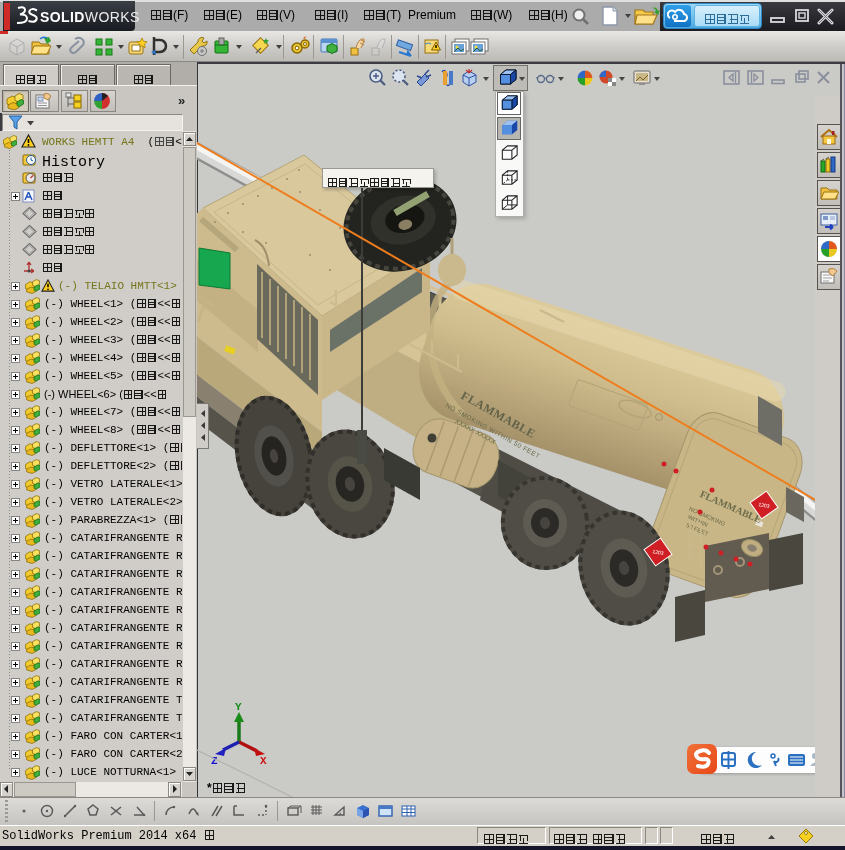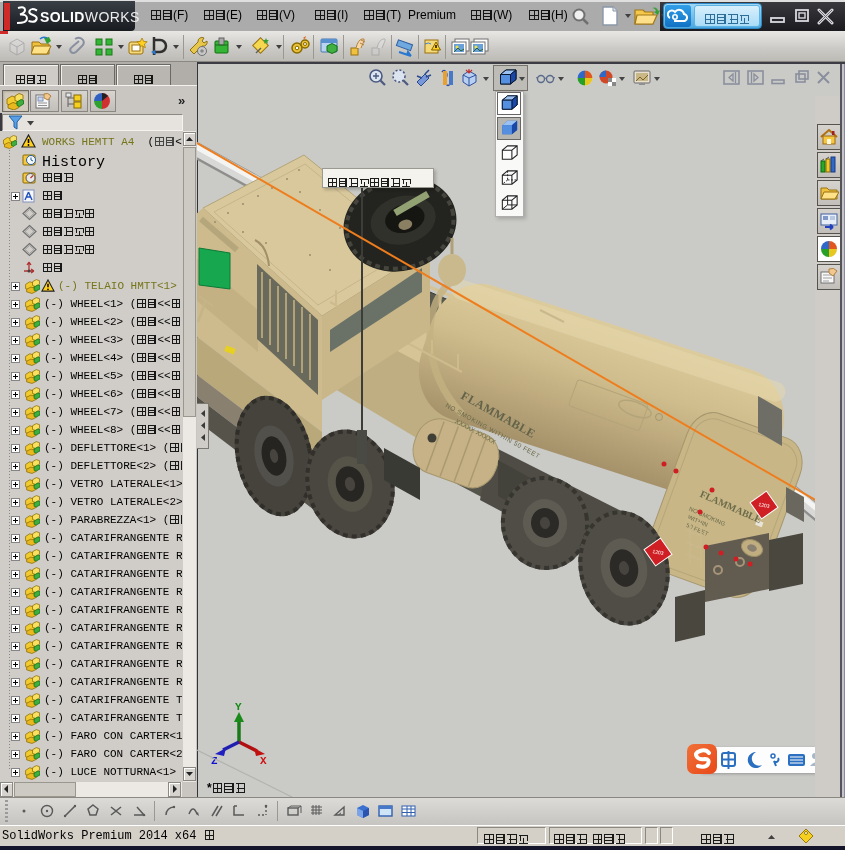--- a/index.html
+++ b/index.html
@@ -749,21 +749,21 @@
 <div class="ab" style="left:13px;top:393.5px;width:5px;height:1px;background:#000"></div>
 <div class="ab" style="left:15px;top:391.5px;width:1px;height:5px;background:#000"></div>
 <svg class="ab" style="left:24px;top:386px" width="16" height="16" viewBox="0 0 15 15">
     <g stroke="#8a6a00" stroke-width=".7">
       <path d="M1.5 6 l4 -2.5 l4 1.5 v4 l-4 2.5 l-4 -1.5z" fill="#f2cc2e"></path>
       <path d="M8 3.5 l3.5 -2 l3 1 v3.5 l-3.5 2 l-3 -1z" fill="#f8e060"></path>
       <path d="M2.5 10.5 l4 -2 l5 1.5 v2.5 l-4 2 l-5 -1.5z" fill="#e8b81e"></path>
     </g>
     <path d="M9.5 8.5 l3.5 -2 l2 .7 v3 l-3.5 2 l-2 -.7z" fill="#3fae3f" stroke="#137013" stroke-width=".7"></path>
   </svg>
-<div class="ab" style="left:44px;top:387.5px;font-size:11px;font-family:Liberation Mono, monospace;white-space:nowrap;overflow:hidden;width:138px">(-) WHEEL&lt;6&gt; (<i class="g gA" style="--c:#000;--s:11px"></i><i class="g gB" style="--c:#000;--s:11px"></i>&lt;&lt;<i class="g gA" style="--c:#000;--s:11px"></i></div>
+<div class="ab" style="left:44px;top:387.5px;font-size:11px;font-family:Liberation Sans, sans-serif;white-space:nowrap;overflow:hidden;width:138px">(-) WHEEL&lt;6&gt; (<i class="g gA" style="--c:#000;--s:11px"></i><i class="g gB" style="--c:#000;--s:11px"></i>&lt;&lt;<i class="g gA" style="--c:#000;--s:11px"></i></div>
 <div class="ab" style="left:11px;top:407.5px;width:9px;height:9px;background:#fff;border:1px solid #848484"></div>
 <div class="ab" style="left:13px;top:411.5px;width:5px;height:1px;background:#000"></div>
 <div class="ab" style="left:15px;top:409.5px;width:1px;height:5px;background:#000"></div>
 <svg class="ab" style="left:24px;top:404px" width="16" height="16" viewBox="0 0 15 15">
     <g stroke="#8a6a00" stroke-width=".7">
       <path d="M1.5 6 l4 -2.5 l4 1.5 v4 l-4 2.5 l-4 -1.5z" fill="#f2cc2e"></path>
       <path d="M8 3.5 l3.5 -2 l3 1 v3.5 l-3.5 2 l-3 -1z" fill="#f8e060"></path>
       <path d="M2.5 10.5 l4 -2 l5 1.5 v2.5 l-4 2 l-5 -1.5z" fill="#e8b81e"></path>
     </g>
     <path d="M9.5 8.5 l3.5 -2 l2 .7 v3 l-3.5 2 l-2 -.7z" fill="#3fae3f" stroke="#137013" stroke-width=".7"></path>

